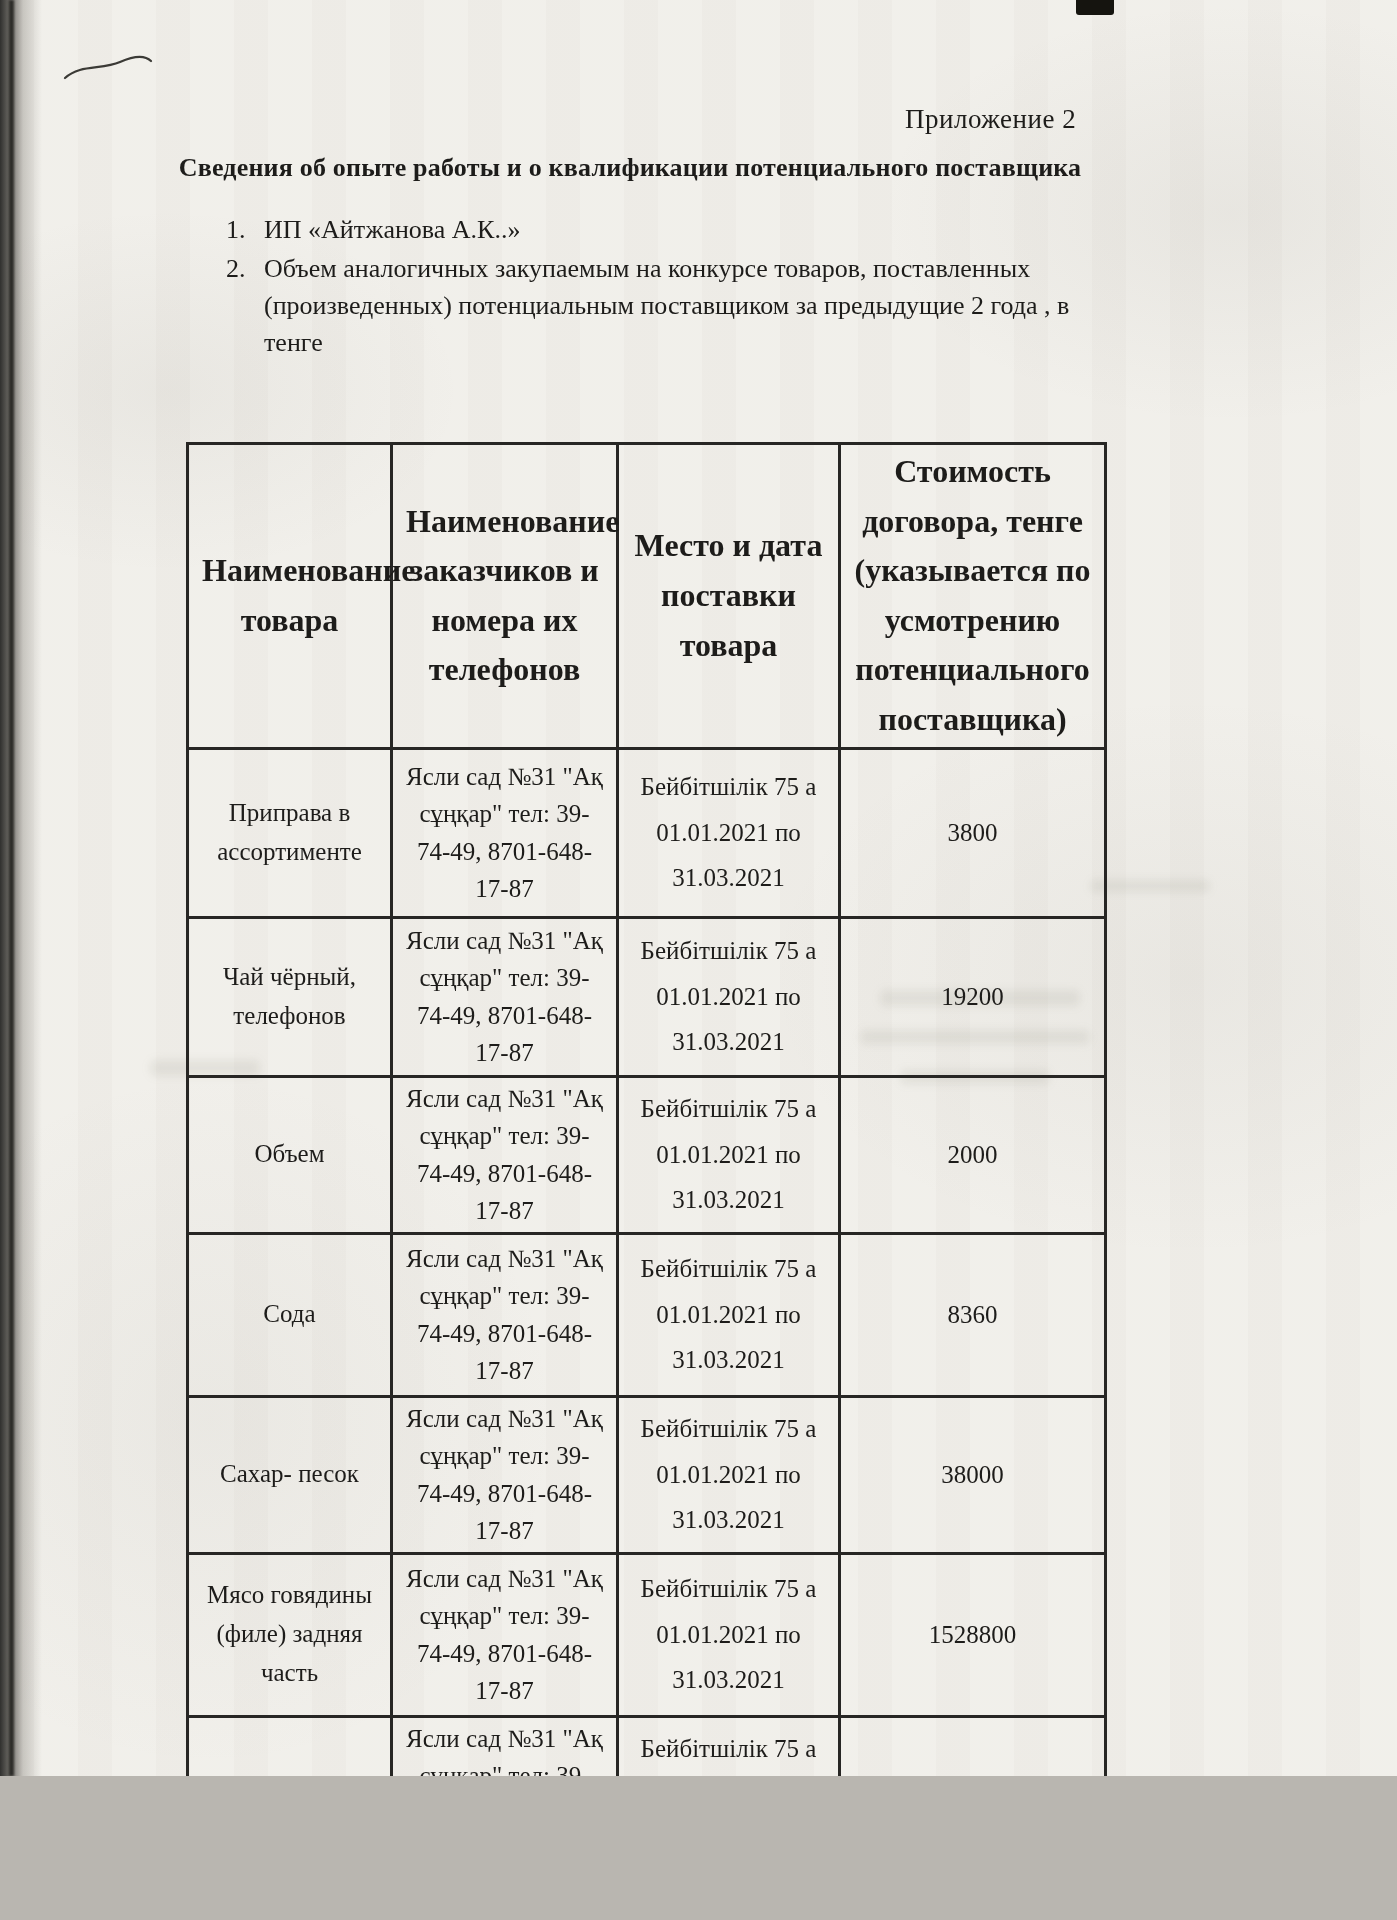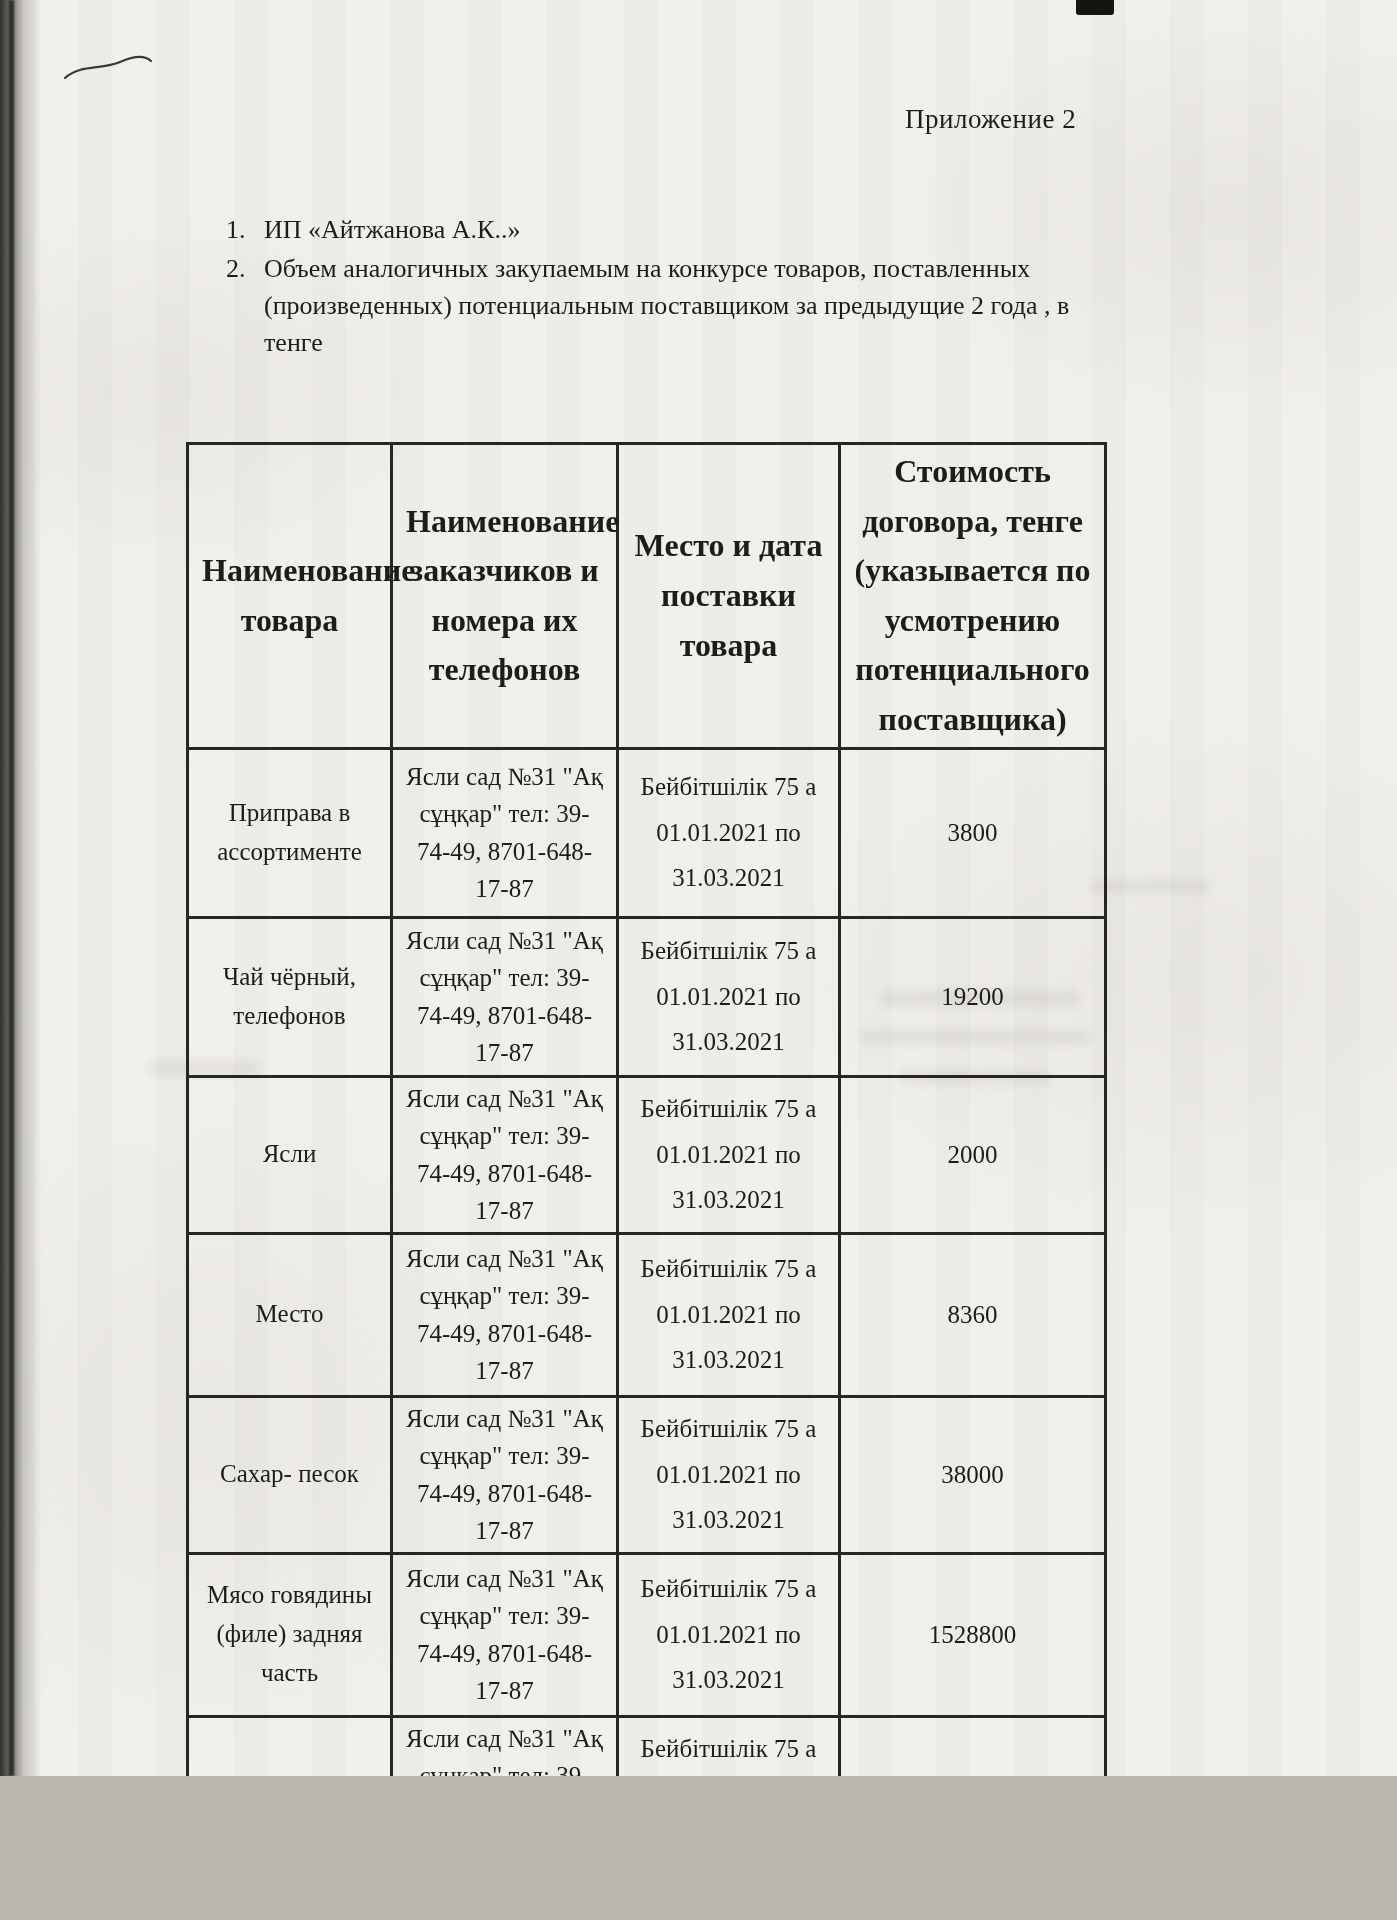--- a/index.html
+++ b/index.html
@@ -108,20 +108,21 @@
   </svg>
 
   <div class="smudge s1"></div>
   <div class="smudge s2"></div>
   <div class="smudge s3"></div>
   <div class="smudge s4"></div>
   <div class="smudge s5"></div>
 
   <div class="annex">Приложение 2</div>
 
+  <div class="doc-title">Сведения об опыте работы и о квалификации потенциального поставщика</div>
 
   <div class="num-list">
     <div class="li">
       <span class="num">1.</span>
       <span class="txt">ИП «Айтжанова А.К..»</span>
     </div>
     <div class="li">
       <span class="num">2.</span>
       <span class="txt">Объем аналогичных закупаемым на конкурсе товаров, поставленных (произведенных) потенциальным поставщиком за предыдущие 2 года , в тенге</span>
     </div>
@@ -149,27 +150,27 @@
         <td class="cell-place">Бейбітшілік 75 а 01.01.2021 по 31.03.2021</td>
         <td class="cell-cost">3800</td>
       </tr>
       <tr class="r2">
         <td class="cell-product">Чай чёрный, телефонов</td>
         <td class="cell-customer">Ясли сад №31 "Ақ сұңқар" тел: 39-74-49, 8701-648-17-87</td>
         <td class="cell-place">Бейбітшілік 75 а 01.01.2021 по 31.03.2021</td>
         <td class="cell-cost">19200</td>
       </tr>
       <tr class="r3">
-        <td class="cell-product">Ясли</td>
+        <td class="cell-product">Объем</td>
         <td class="cell-customer">Ясли сад №31 "Ақ сұңқар" тел: 39-74-49, 8701-648-17-87</td>
         <td class="cell-place">Бейбітшілік 75 а 01.01.2021 по 31.03.2021</td>
         <td class="cell-cost">2000</td>
       </tr>
       <tr class="r4">
-        <td class="cell-product">Место</td>
+        <td class="cell-product">Сода</td>
         <td class="cell-customer">Ясли сад №31 "Ақ сұңқар" тел: 39-74-49, 8701-648-17-87</td>
         <td class="cell-place">Бейбітшілік 75 а 01.01.2021 по 31.03.2021</td>
         <td class="cell-cost">8360</td>
       </tr>
       <tr class="r5">
         <td class="cell-product">Сахар- песок</td>
         <td class="cell-customer">Ясли сад №31 "Ақ сұңқар" тел: 39-74-49, 8701-648-17-87</td>
         <td class="cell-place">Бейбітшілік 75 а 01.01.2021 по 31.03.2021</td>
         <td class="cell-cost">38000</td>
       </tr>

